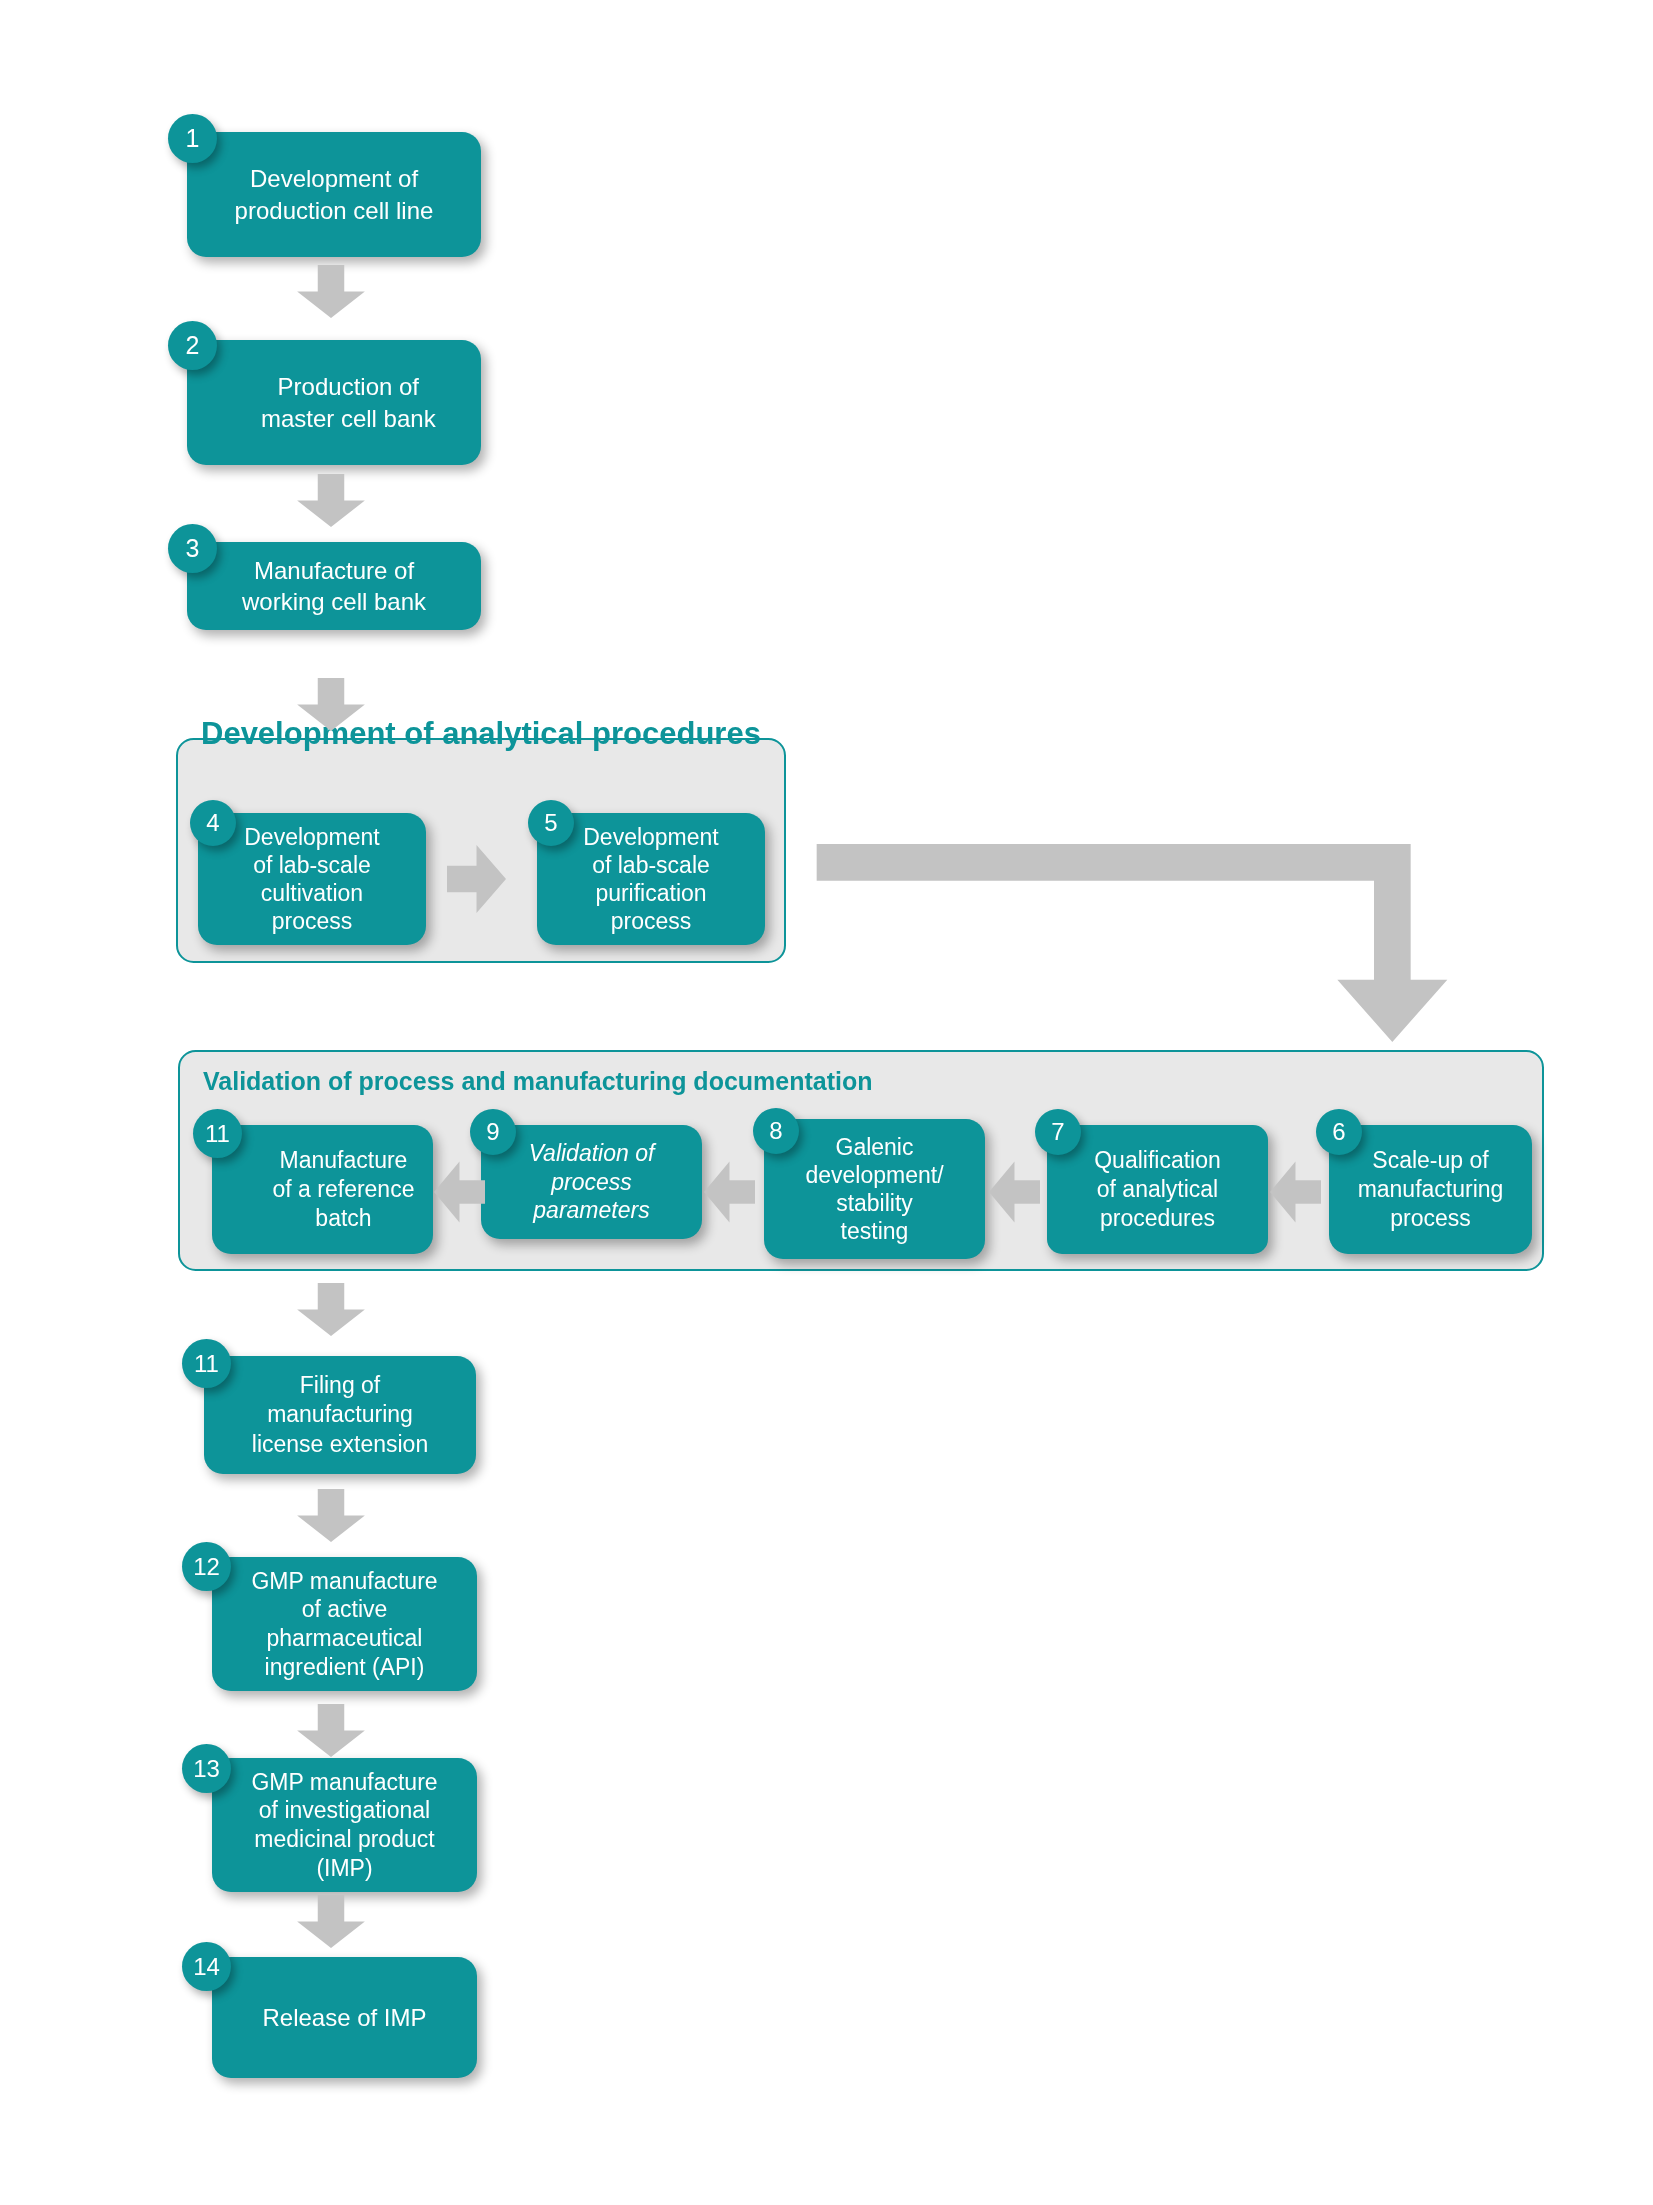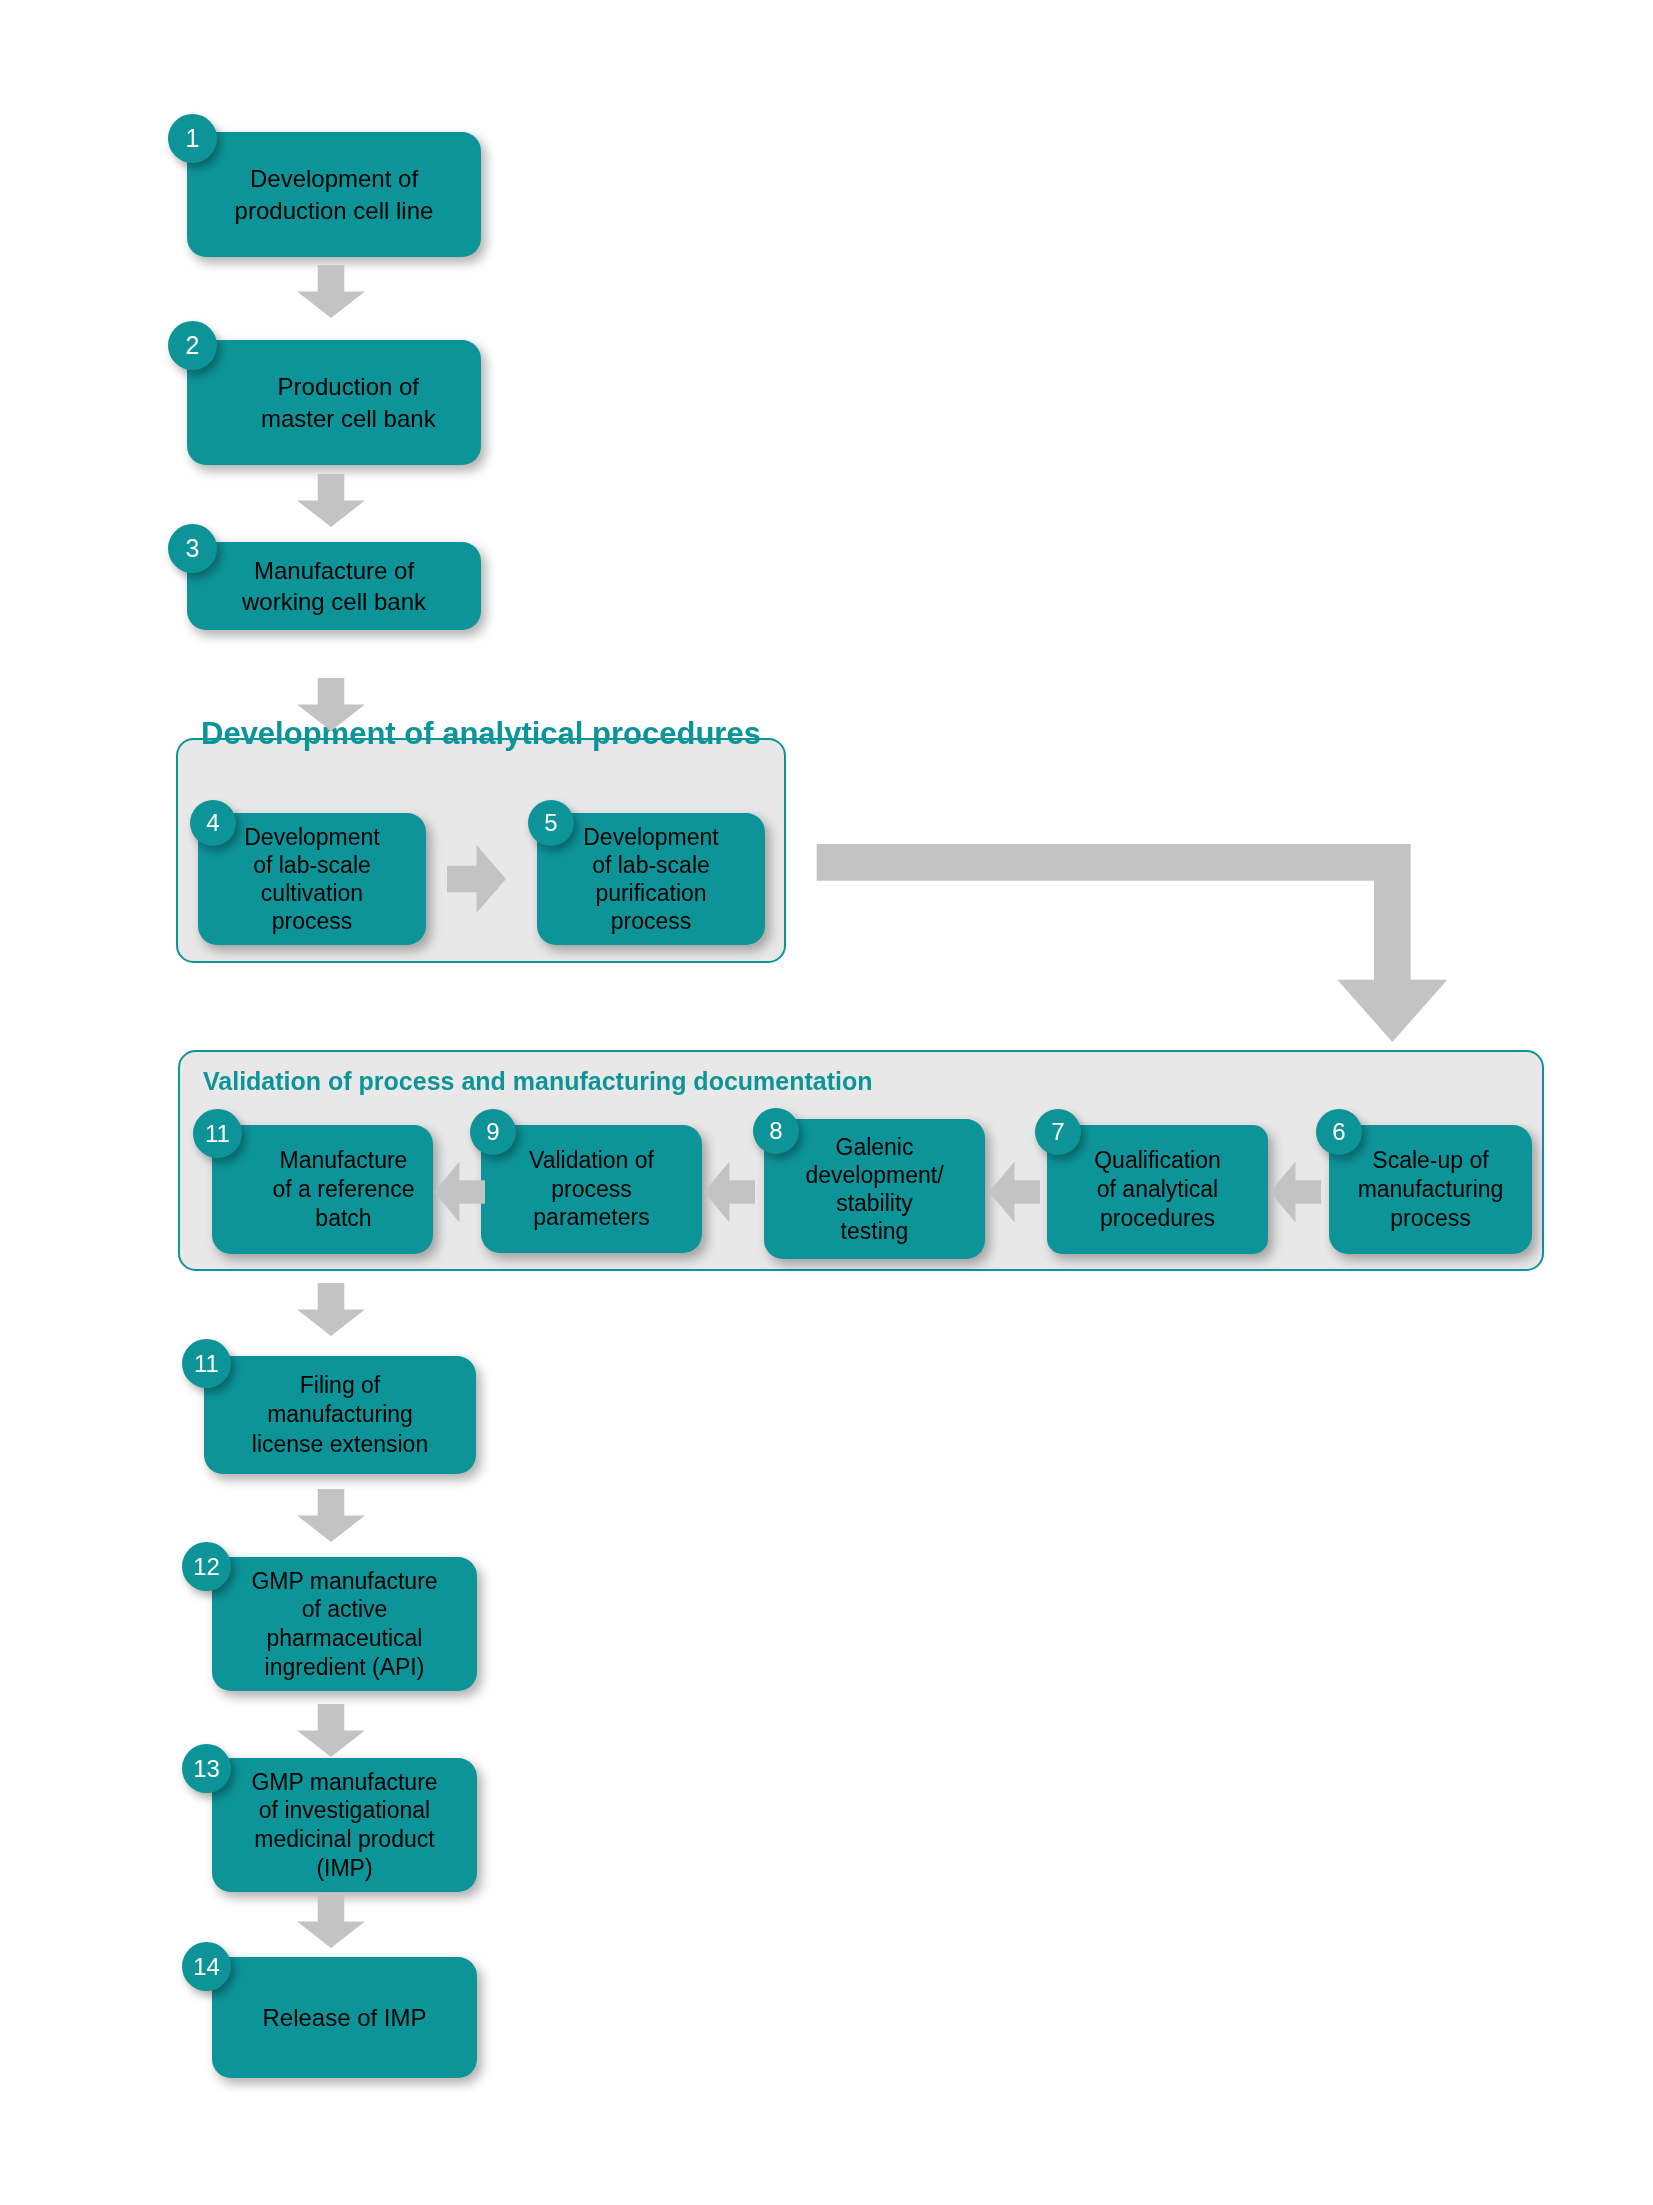--- a/index.html
+++ b/index.html
@@ -28,21 +28,21 @@
     position: absolute;
     background: #0d9499;
     border-radius: 19px;
     box-shadow: 4.4px 5.9px 10.3px rgba(0,0,0,0.30);
     display: flex;
     align-items: center;
     justify-content: center;
     box-sizing: border-box;
   }
   .pbox .label {
-    color: #000000;
+    color: #ffffff;
     text-align: center;
     line-height: 1.30;
     font-weight: 400;
     white-space: pre-line;
     padding: 0 7.4px;
     box-sizing: border-box;
     width: 100%;
   }
 
   
@@ -161,21 +161,21 @@
 batch</div>
   </div>
   <div class="badge" style="left:193px; top:1109px; width:49px; height:49px; font-size:24px;">11</div>
 
   <div class="elbow" style="left:434px; top:1161px; width:51px; height:62px;">
     <svg width="51" height="62" viewBox="0 0 70 84">
       <polygon points="70,26 35,26 35,0 0,42 35,84 35,58 70,58" fill="#c3c3c3"></polygon>
     </svg>
   </div>
 
-  <div class="pbox" style="left:481px; top:1125px; width:221px; height:128px;">
+  <div class="pbox" style="left:481px; top:1125px; width:221px; height:114px;font-style:italic;">
     <div class="label" style="font-size:23px; line-height:1.26;">Validation of
 process
 parameters</div>
   </div>
   <div class="badge" style="left:470px; top:1109px; width:46px; height:46px; font-size:24px;">9</div>
 
   <div class="elbow" style="left:704px; top:1161px; width:51px; height:62px;">
     <svg width="51" height="62" viewBox="0 0 70 84">
       <polygon points="70,26 35,26 35,0 0,42 35,84 35,58 70,58" fill="#c3c3c3"></polygon>
     </svg>

